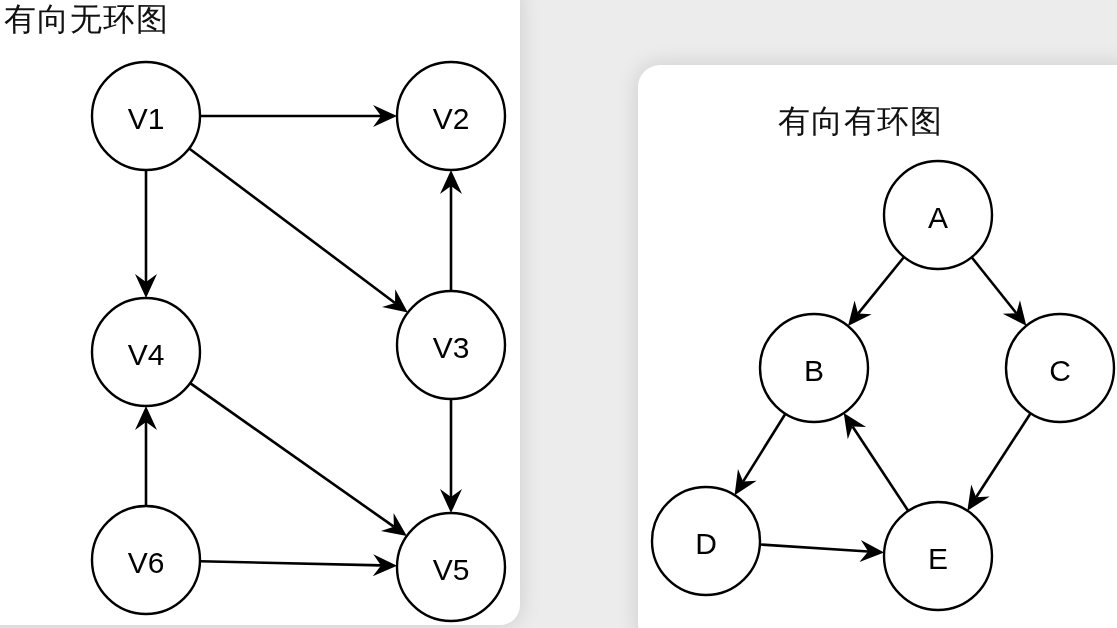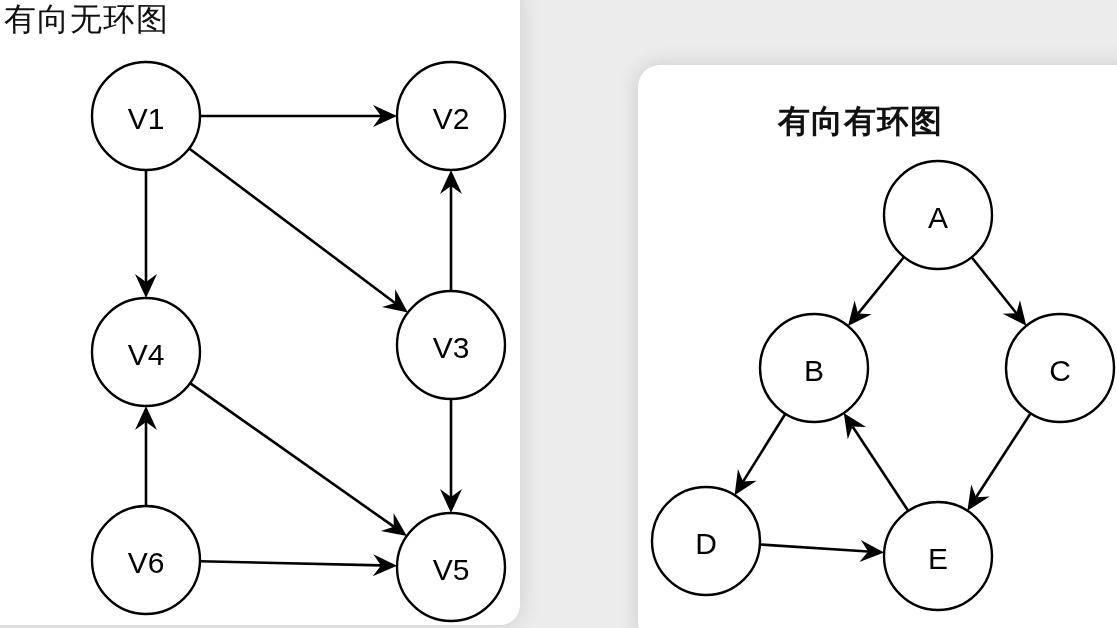--- a/index.html
+++ b/index.html
@@ -12,21 +12,21 @@
     position:absolute; background:#ffffff;
     box-shadow: 0 0 22px rgba(0,0,0,0.14);
   }
   #panel-left { left:-20px; top:-20px; width:540px; height:645px; border-radius:0 0 20px 0; border-top-right-radius:20px; }
   #panel-right { left:638px; top:65px; width:500px; height:580px; border-radius:22px 0 0 22px; }
   .title {
     position:absolute; font-size:32px; color:#111; letter-spacing:1px;
     font-family:"DejaVu Sans", sans-serif;
   }
   #title-left { left:4px; top:-2px; }
-  #title-right { left:778px; top:100px;font-weight:bold; }
+  #title-right { left:778px; top:100px; }
   svg#graphs { position:absolute; left:0; top:0; }
   .node circle { fill:#fff; stroke:#000; stroke-width:2.4; }
   .node text { font-size:30px; font-family:"Liberation Sans", sans-serif; fill:#000; text-anchor:middle; dominant-baseline:central; }
   .edge line { stroke:#000; stroke-width:2.6; }
   .edge polygon { fill:#000; }
 </style>
 </head>
 <body>
 
 <div class="panel" id="panel-left"></div>

